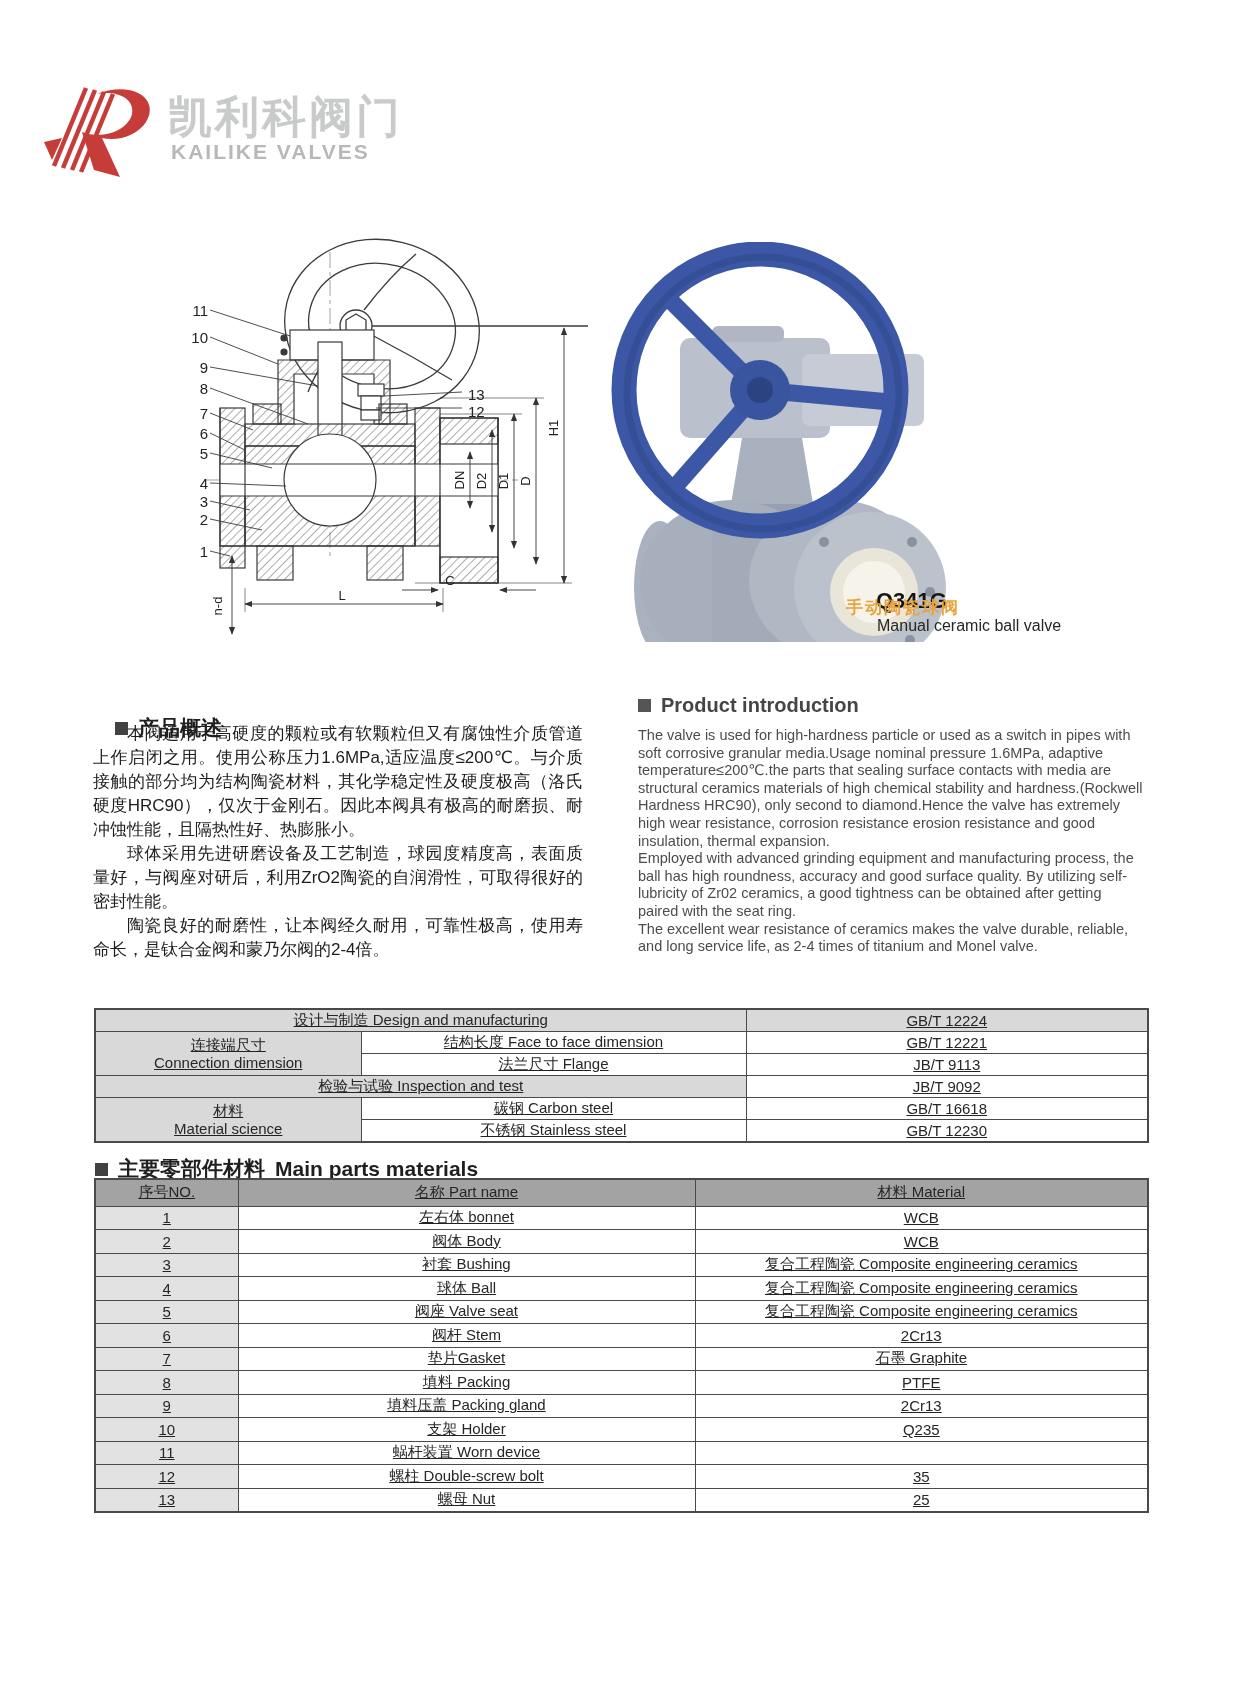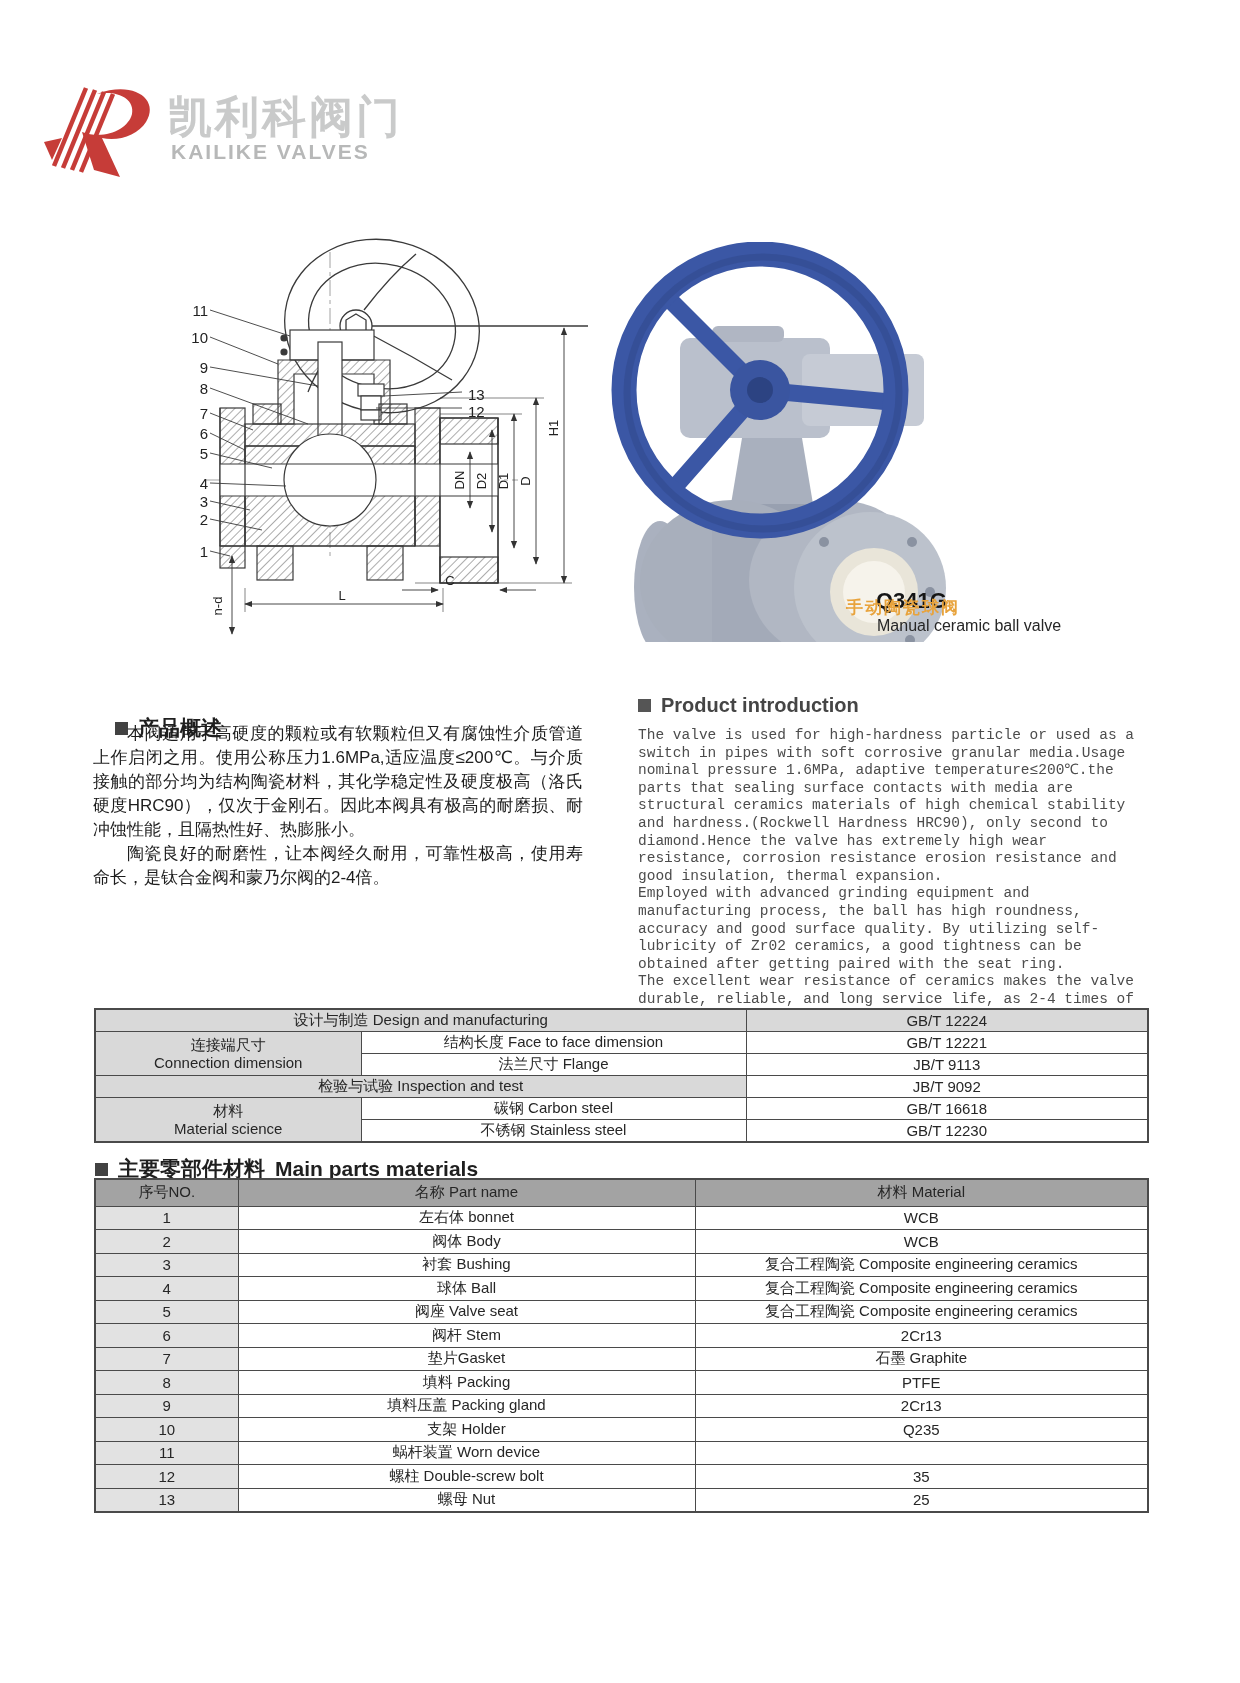--- a/index.html
+++ b/index.html
@@ -16,30 +16,30 @@
 
   
   .sec-title{display:flex;align-items:center;font-weight:bold;color:#1f1f1f;}
   .sec-title .sq{width:13px;height:13px;background:#424242;margin-right:10px;flex:0 0 auto;}
   .sec-title.cn{font-size:21px;}
   .sec-title.en{font-size:20px;color:#454545;}
 
   
   .cn-text{font-size:17px;line-height:24px;color:#1d1d1d;text-align:justify;}
   .cn-text p{margin:0;text-indent:2em;}
-  .en-text{font-size:14.5px;line-height:17.6px;color:#4c4c4c;font-family:Liberation Mono, monospace;}
+  .en-text{font-size:14.5px;line-height:17.6px;color:#4c4c4c;}
   .en-text p{margin:0;}
 
   
   .cap-model{font-size:22px;font-weight:bold;color:#151515;}
   .cap-cn{font-size:17px;font-weight:bold;color:#e8a33c;letter-spacing:2px;}
   .cap-en{font-size:16px;color:#262626;}
 
   
-  table{border-collapse:collapse;table-layout:fixed;}
+  table{border-collapse:collapse;table-layout:fixed;text-decoration:underline;}
   .spec-table,.parts-table{border:2px solid #4a4a4a;}
   .spec-table td,.parts-table td,.parts-table th{border:1px solid #4a4a4a;text-align:center;
       font-size:15px;color:#262626;padding:1px 4px;font-weight:normal;}
   .gray{background:#d9d9d9;}
   .two-line{font-size:15px;line-height:18px;}
   .parts-table th{background:#a3a3a3;}
   .parts-table td.no-cell{background:#e2e2e2;}
 
   svg text{font-family:"Liberation Sans","DejaVu Sans",sans-serif;}
 </style>
@@ -223,20 +223,21 @@
   <div class="abs cap-model" style="left:876px;top:588px;">Q341G</div>
   <div class="abs cap-cn" style="left:846px;top:596px;">手动陶瓷球阀</div>
   <div class="abs cap-en" style="left:877px;top:617px;">Manual ceramic ball valve</div>
 
   <div class="abs sec-title cn" style="left:95px;top:714px;margin-left:20px;">
     <span class="sq"></span>
     <span>产品概述</span>
   </div>
   <div class="abs cn-text" style="left:93px;top:722px;width:490px;">
     <p>本阀适用于高硬度的颗粒或有软颗粒但又有腐蚀性介质管道上作启闭之用。使用公称压力1.6MPa,适应温度≤200℃。与介质接触的部分均为结构陶瓷材料，其化学稳定性及硬度极高（洛氏硬度HRC90），仅次于金刚石。因此本阀具有极高的耐磨损、耐冲蚀性能，且隔热性好、热膨胀小。</p>
+    <p>球体采用先进研磨设备及工艺制造，球园度精度高，表面质量好，与阀座对研后，利用ZrO2陶瓷的自润滑性，可取得很好的密封性能。</p>
     <p>陶瓷良好的耐磨性，让本阀经久耐用，可靠性极高，使用寿命长，是钛合金阀和蒙乃尔阀的2-4倍。</p>
   </div>
 
   <div class="abs sec-title en" style="left:638px;top:694px;justify-content:space-between;">
     <span class="sq" style="background:#555;"></span>
     <span>Product introduction</span>
   </div>
   <div class="abs en-text" style="left:638px;top:727px;width:506px;">
     <p>The valve is used for high-hardness particle or used as a switch in pipes with soft corrosive granular media.Usage nominal pressure 1.6MPa, adaptive temperature≤200℃.the parts that sealing surface contacts with media are structural ceramics materials of high chemical stability and hardness.(Rockwell Hardness HRC90), only second to diamond.Hence the valve has extremely high wear resistance, corrosion resistance erosion resistance and good insulation, thermal expansion.</p>
     <p>Employed with advanced grinding equipment and manufacturing process, the ball has high  roundness, accuracy and good surface quality. By utilizing self- lubricity of Zr02 ceramics, a good tightness can be obtained after getting paired with the seat ring.</p>

